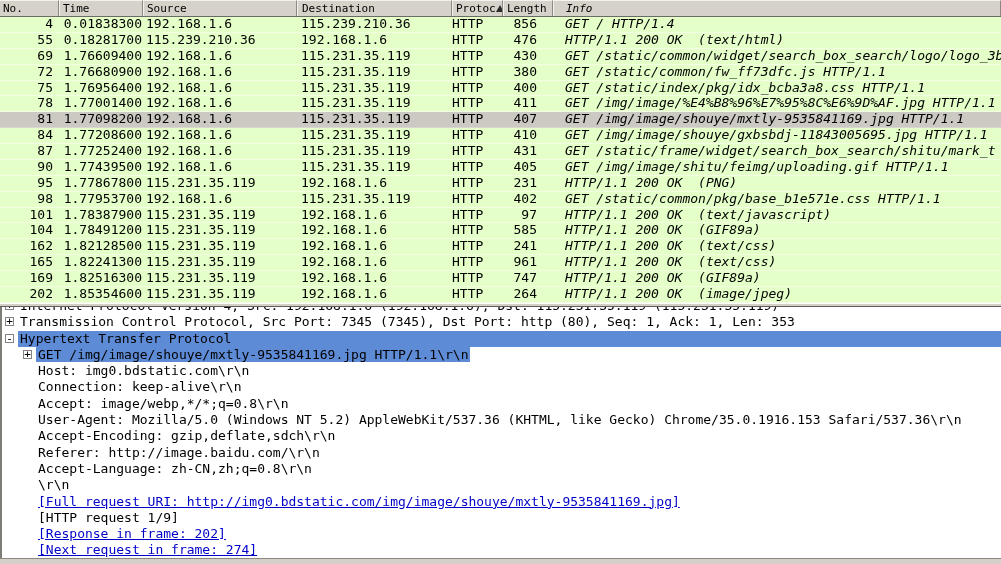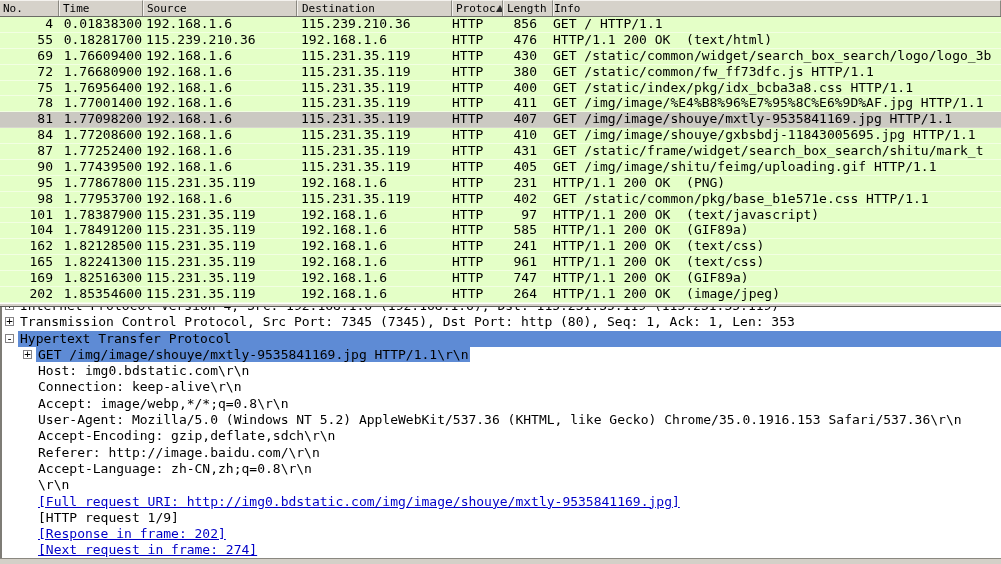--- a/index.html
+++ b/index.html
@@ -21,21 +21,21 @@
   .prow { display:flex; height:15.89px; border-bottom:1px solid #F2FFE2;
     background:#E4FFC7; font-size:13px; line-height:14.8px; color:#000; }
   .prow.selected { background:#CBC9C2; border-bottom-color:#D8D6CF;align-items:flex-end; }
   .cell { white-space:pre; overflow:hidden; }
   .col-no          { width:59px;  text-align:right; padding-right:6px; }
   .col-time        { width:84px;  text-align:right; padding-right:1px; }
   .col-source      { width:154px; padding-left:3px; }
   .col-destination { width:155px; padding-left:4px; }
   .col-protocol    { width:51px;  }
   .col-length      { width:50px;  text-align:right; padding-right:16px; }
-  .col-info        { flex:1; padding-left:0; }
+  .col-info        { flex:1; padding-left:12px;font-style:italic; }
   .hcell.col-no, .hcell.col-time, .hcell.col-length { text-align:left; padding-left:3px; }
 
   
   .splitter { height:4px; background:#D4D0C8; border-top:1px solid #FDFDFB; border-bottom:1px solid #5E5E5A; }
 
   
   .details { height:251px; background:#fff; overflow:hidden;
     border-left:2px solid #7E7C76; position:relative; }
   .details-body { margin-top:-9px; }
   .dline { position:relative; height:16.3px; font-size:13px; line-height:16px;
@@ -66,21 +66,21 @@
         <div class="hcell col-info"><span>Info</span></div>
       </div>
     <div>
         <div class="prow">
           <div class="cell col-no">4</div>
           <div class="cell col-time">0.01838300</div>
           <div class="cell col-source">192.168.1.6</div>
           <div class="cell col-destination">115.239.210.36</div>
           <div class="cell col-protocol">HTTP</div>
           <div class="cell col-length">856</div>
-          <div class="cell col-info">GET / HTTP/1.1</div>
+          <div class="cell col-info">GET / HTTP/1.4</div>
         </div>
         <div class="prow">
           <div class="cell col-no">55</div>
           <div class="cell col-time">0.18281700</div>
           <div class="cell col-source">115.239.210.36</div>
           <div class="cell col-destination">192.168.1.6</div>
           <div class="cell col-protocol">HTTP</div>
           <div class="cell col-length">476</div>
           <div class="cell col-info">HTTP/1.1 200 OK  (text/html)</div>
         </div>

